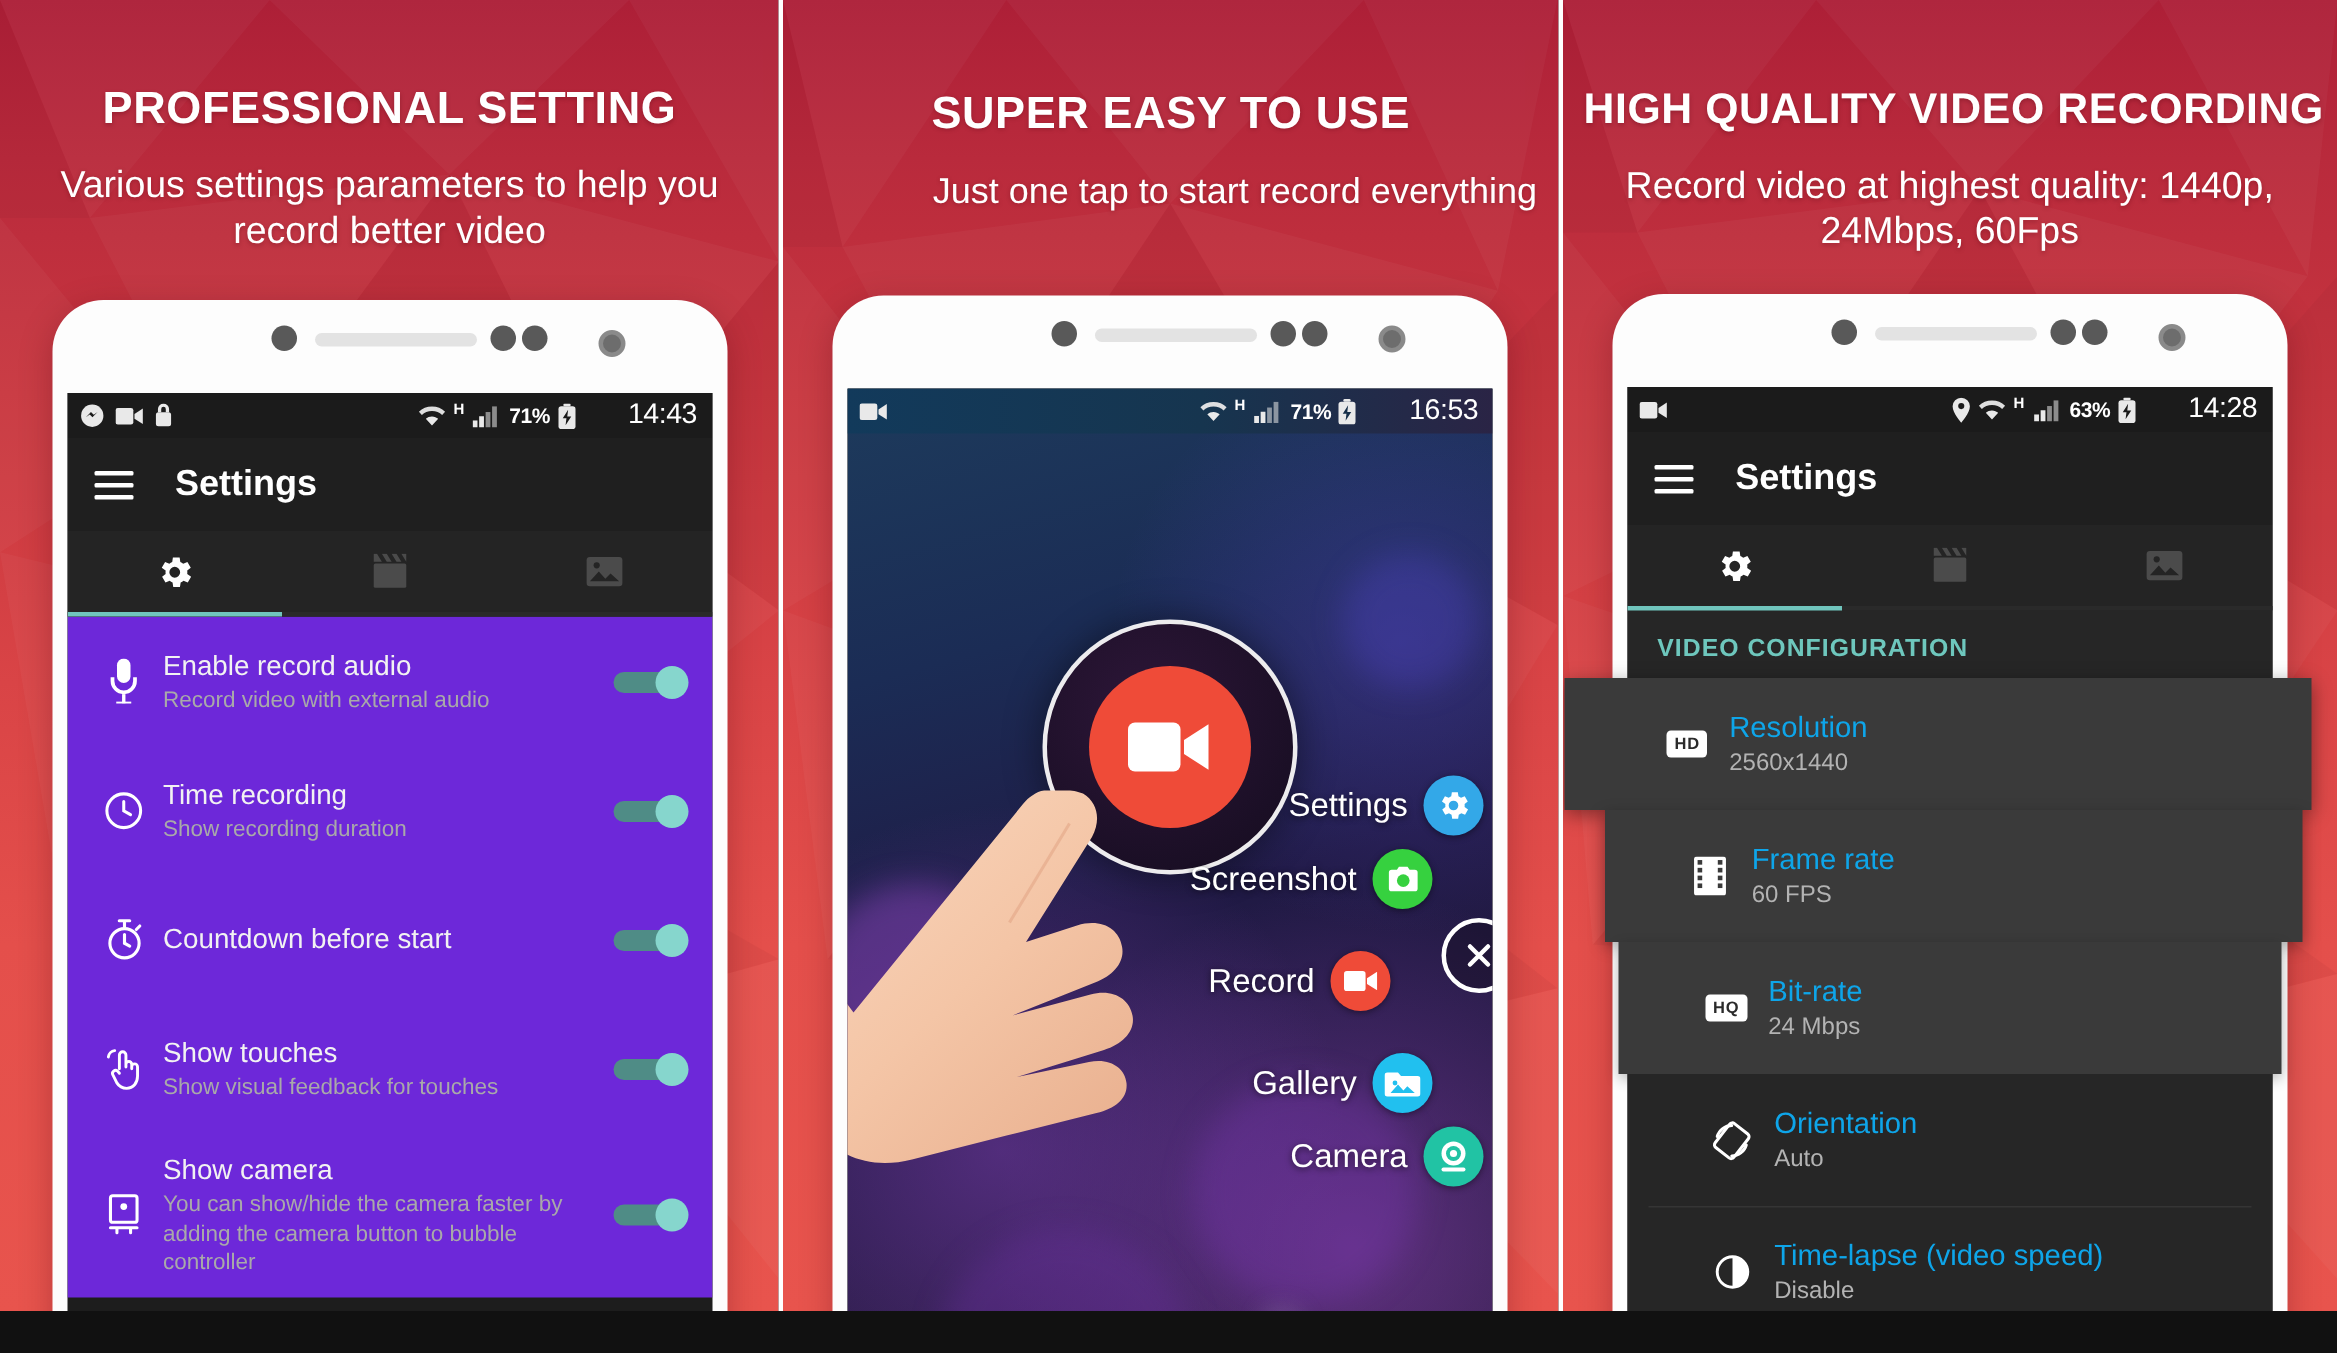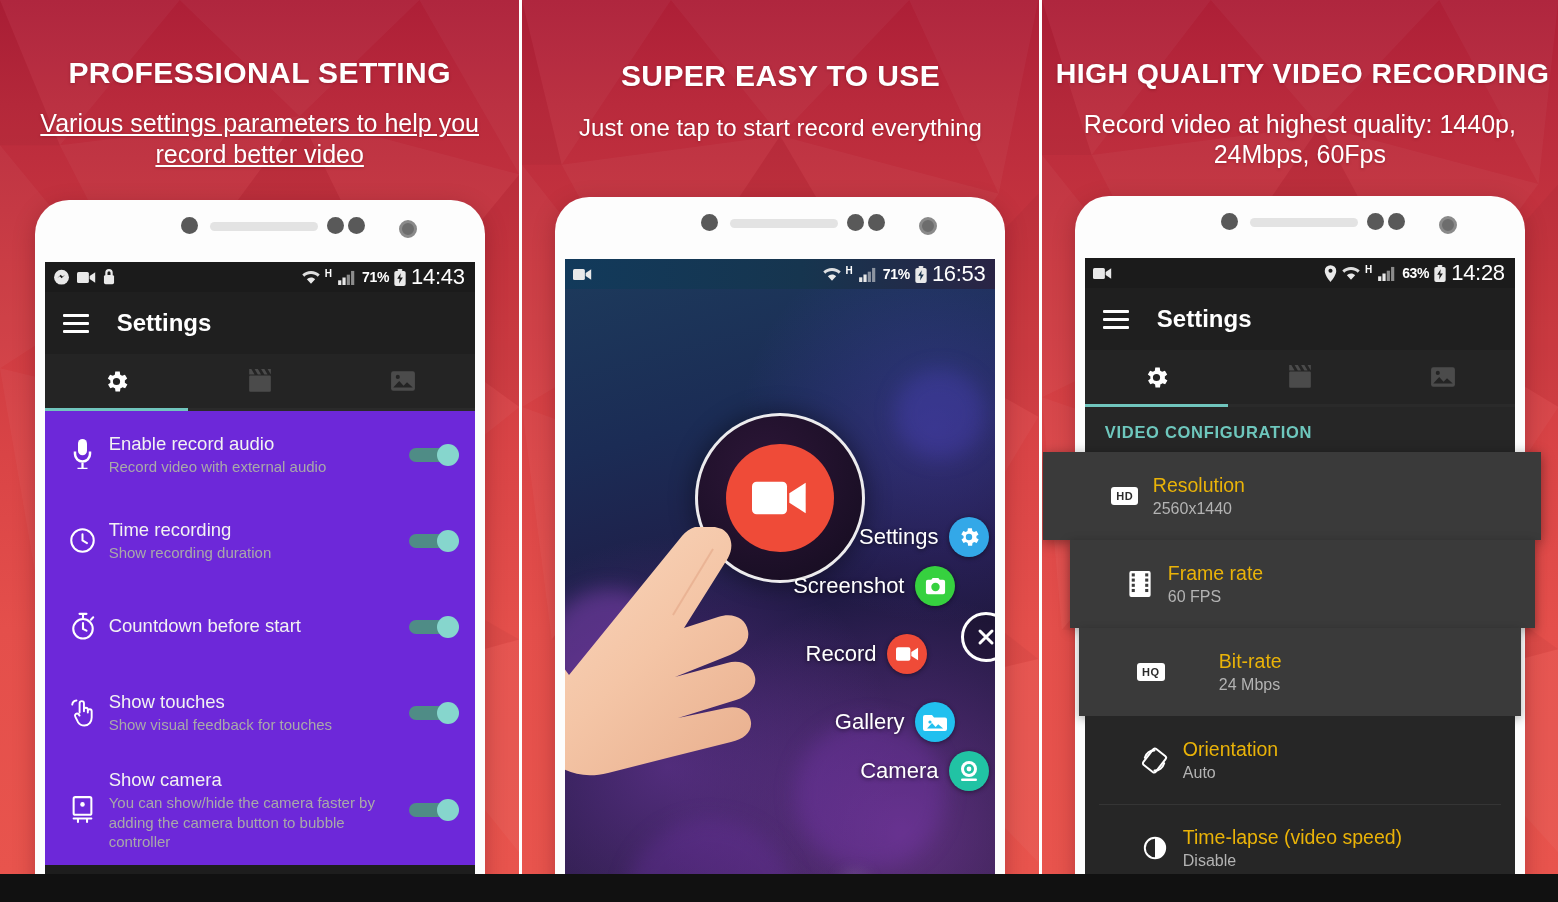--- a/index.html
+++ b/index.html
@@ -43,23 +43,23 @@
     font-weight: bold;
     letter-spacing: .4px;
     line-height: 1;
     white-space: nowrap;
   }
   .h-sub {
     font-weight: normal;
     line-height: 1.22;
   }
   .p1 .h-title { font-size: 30px; padding-top: 58px; }
-  .p1 .h-sub   { font-size: 25px; padding-top: 20px; text-decoration: underline; }
+  .p1 .h-sub   { font-size: 25px; padding-top: 20px; }
   .p2 .h-title { font-size: 30px; padding-top: 61px; }
-  .p2 .h-sub   { font-size: 24px; padding-top: 22px; }
+  .p2 .h-sub   { font-size: 24px; padding-top: 22px; text-align: right; }
   .p3 .h-title { font-size: 28.5px; padding-top: 59px; }
   .p3 .h-sub   { font-size: 25px; padding-top: 21px; }
 
   
   .phone {
     position: absolute;
     left: 50%;
     transform: translateX(-50%);
     width: 450px;
     background: #fdfdfd;
@@ -107,21 +107,21 @@
     height: 30px;
     padding: 0 10px 0 8px;
     font-size: 15.5px;
     color: #fff;
   }
   .sb-dark { background: #1b1b1b; }
   .sb-blue { background: linear-gradient(90deg,#123a5b 0%,#16354f 55%,#2a2445 100%); }
   .sb-left { display: flex; align-items: center; gap: 7px; }
   .sb-right { margin-left: auto; display: flex; align-items: center; gap: 5px; }
   .sb-right .pct { font-size: 14px; font-weight: bold; letter-spacing: -.3px; }
-  .sb-right .clock { font-size: 22px; letter-spacing: -.3px; }
+  .sb-right .clock { font-size: 19px; letter-spacing: -.3px; margin-left: 30px; }
   .glyph { display: inline-flex; align-items: center; }
   .h-letter { font-size: 10px; font-weight: bold; margin: -8px 1px 0 0; }
 
   
   .appbar {
     display: flex; align-items: center;
     height: 62px; padding-left: 18px;
     background: #1f1f1f;
   }
   .hamburger { width: 26px; cursor: pointer; }
@@ -193,21 +193,21 @@
   }
   .cards { position: relative; }
   .card {
     display: flex; align-items: center;
     background: #3a3a3a;
     padding: 14px 10px 14px 12px;
     min-height: 88px;
     position: relative;
   }
   .card .rico { width: 56px; flex: 0 0 56px; display:flex; align-items:flex-end; justify-content:center; }
-  .card .rtitle { font-size: 19.5px; color: #eab308; }
+  .card .rtitle { font-size: 19.5px; color: #0ea5e9; }
   .card .rsub { font-size: 16px; color: #b3b3b3; margin-top: 3px; }
   .card.plain { background: #262626; }
   .card.sep::before {
     content: ""; position: absolute; top: 0; left: 14px; right: 14px;
     height: 1px; background: #353535;
   }
   .hd-badge {
     background: #fff; color: #2b2b2b;
     font-size: 11px; font-weight: bold;
     padding: 3px 5px; border-radius: 3px;
@@ -820,21 +820,21 @@
                     <rect x="13.4" y="15.2" width="2.6" height="2.6"></rect>
                   </g>
                 </svg>
             </div>
             <div class="rtext">
               <div class="rtitle">Frame rate</div>
               <div class="rsub">60 FPS</div>
             </div>
           </div>
 
-          <div class="card" style="margin-left:-6px; margin-right:-6px; box-shadow:0 3px 9px rgba(0,0,0,.3);gap:40px;">
+          <div class="card" style="margin-left:-6px; margin-right:-6px; box-shadow:0 3px 9px rgba(0,0,0,.3);">
             <div class="rico" style="margin-left:32px">
               <span class="hd-badge">HQ</span>
             </div>
             <div class="rtext">
               <div class="rtitle">Bit-rate</div>
               <div class="rsub">24 Mbps</div>
             </div>
           </div>
 
           <div class="card plain">

